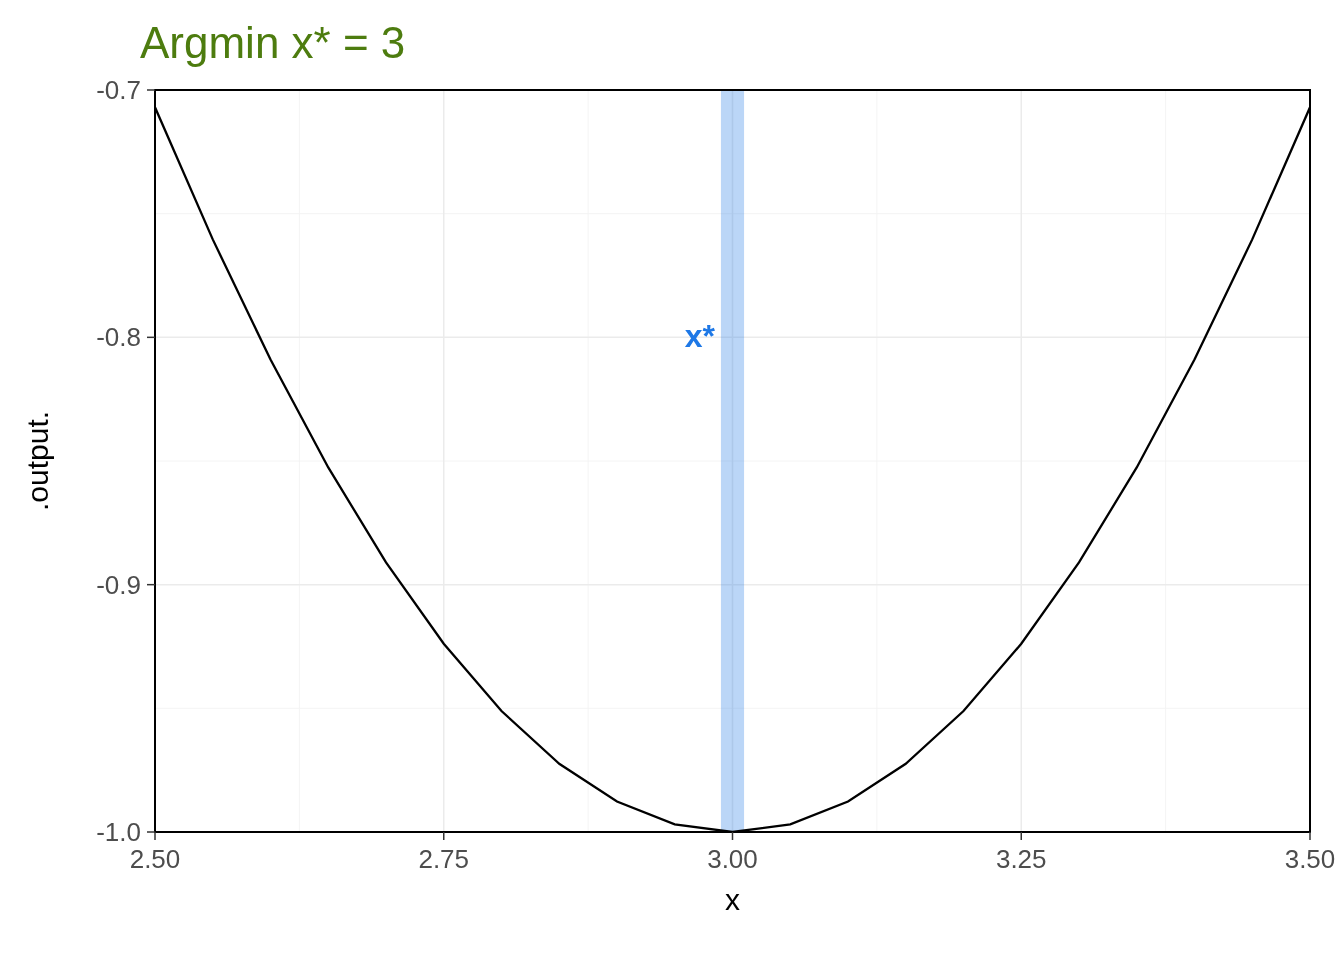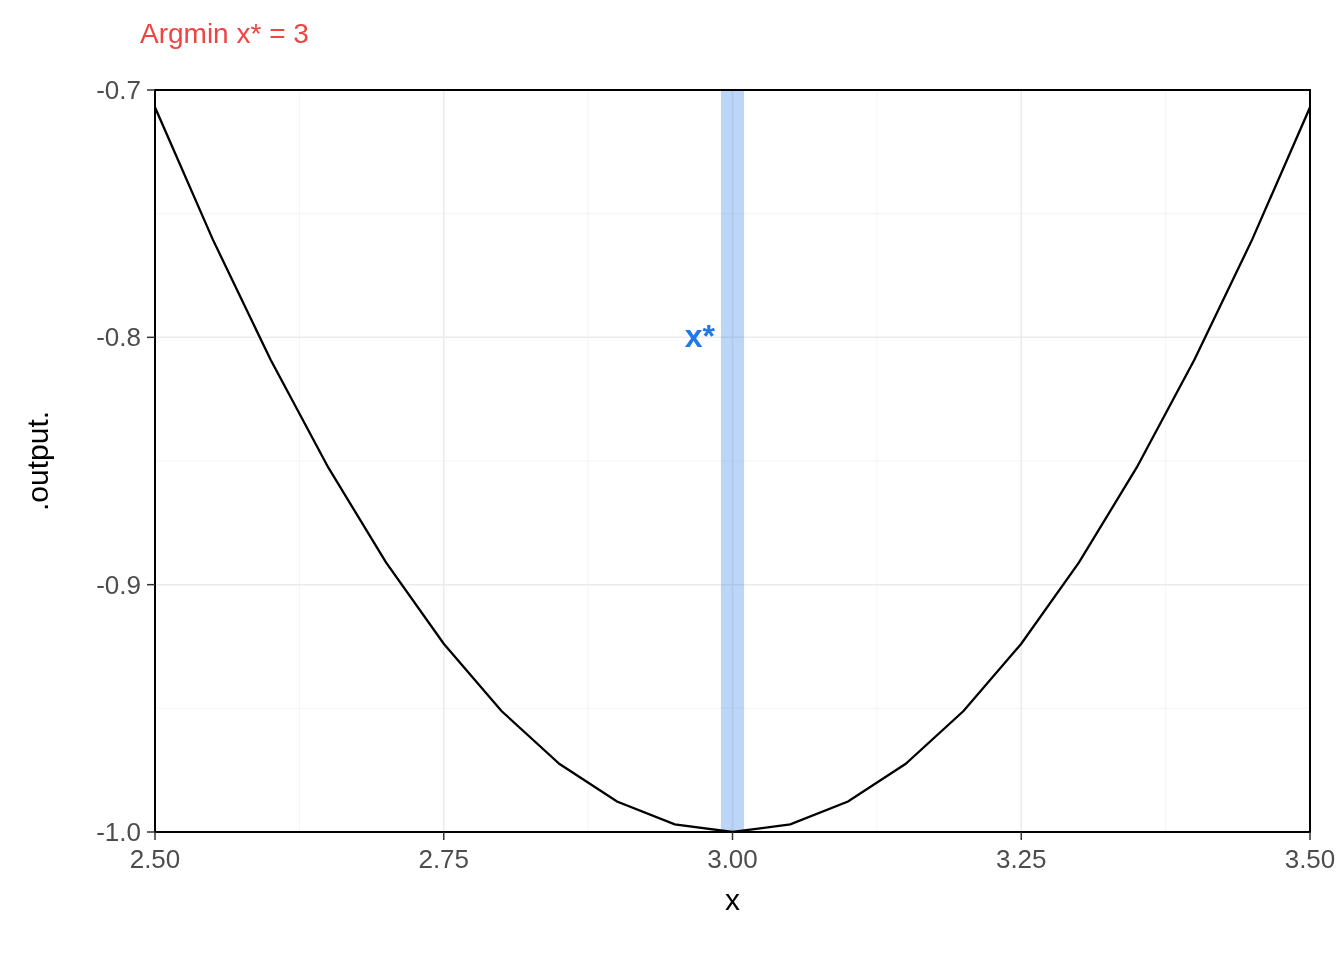--- a/index.html
+++ b/index.html
@@ -12,22 +12,22 @@
   }
   .chart-wrap {
     position: relative;
     width: 1344px;
     height: 960px;
   }
   .title {
     position: absolute;
     left: 140px;
     top: 18px;
-    font-size: 28px;
-    color: #ef4444;
+    font-size: 44px;
+    color: #4d7c0f;
   }
   svg.chart {
     position: absolute;
     left: 0;
     top: 0;
   }
   .axis-label-x {
     font-size: 30px;
     fill: #000;
     text-anchor: middle;

